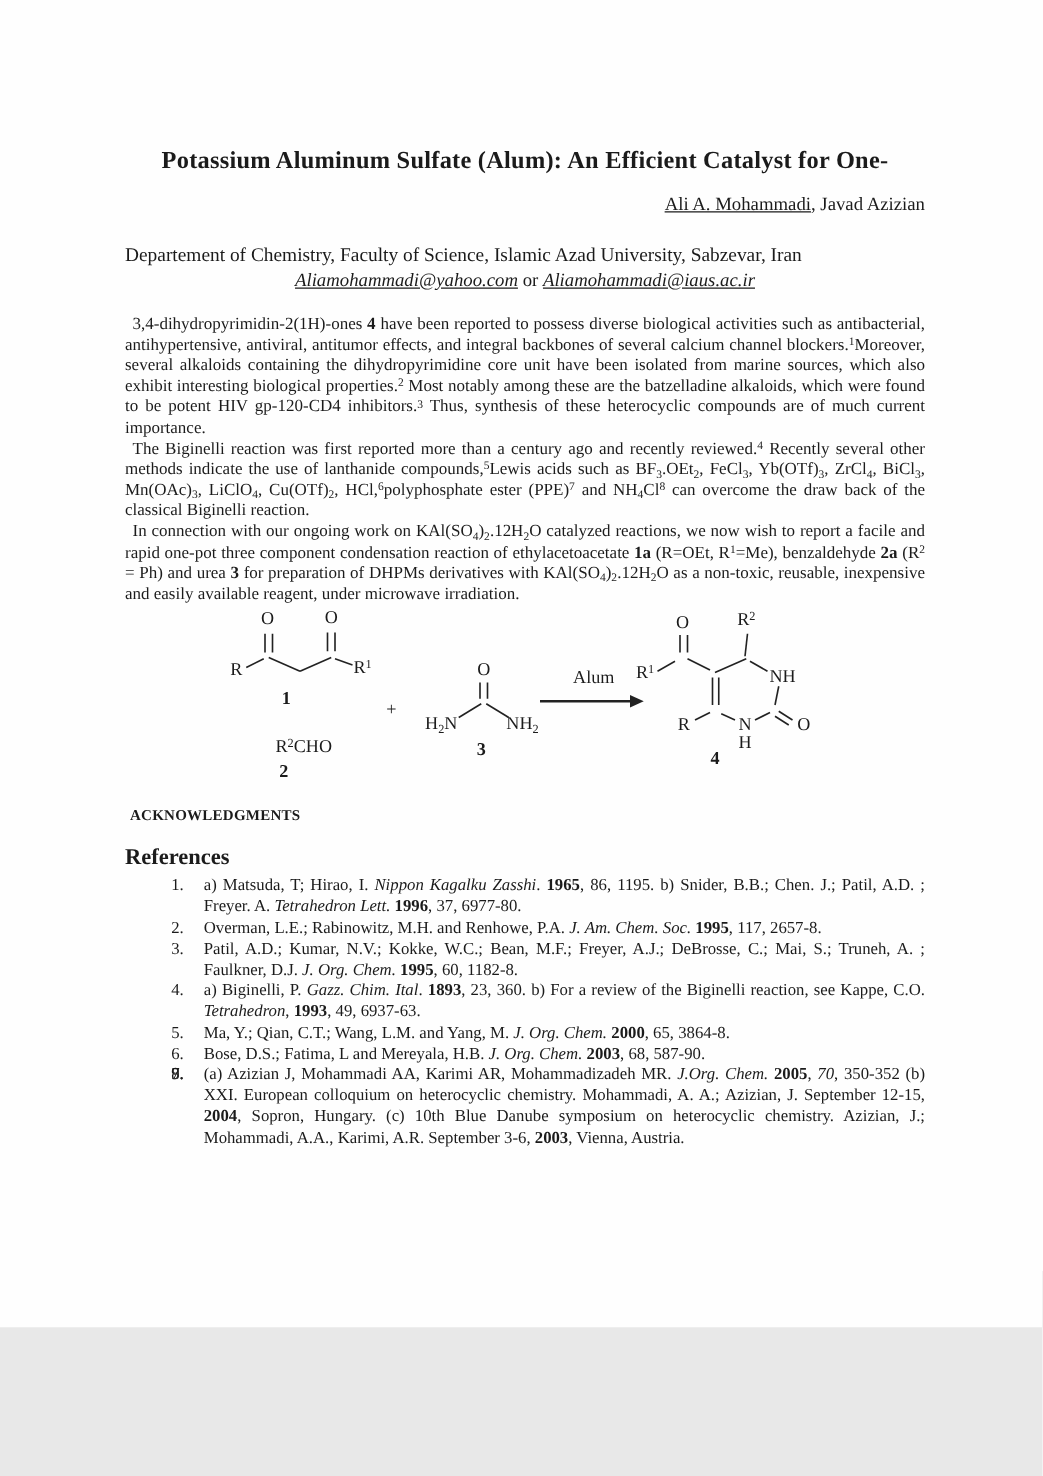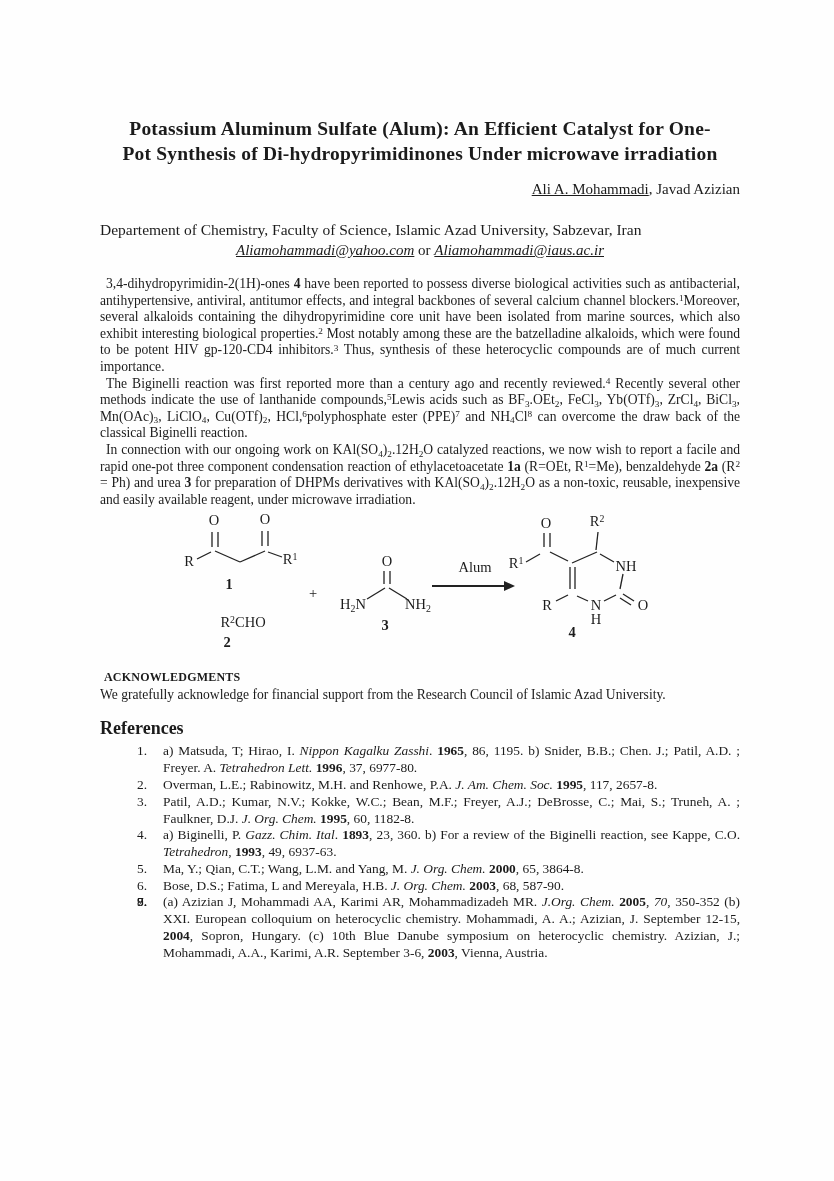--- a/index.html
+++ b/index.html
@@ -1,18 +1,18 @@
 <!DOCTYPE html>
 <html><head>
 <meta charset="utf-8">
 <style>
   html,body{margin:0;padding:0;background:#e8e8e8;}
   .page{
     position:relative;
-    width:834px;height:1181px;
+    width:834px;height:1062px;
     margin:0 auto;
     background:#fefefe;
     color:#1b1b1b;
     font-family:"Liberation Serif","DejaVu Serif",serif;
     box-sizing:border-box;
     padding:116px 94px 0 100px;
     overflow:hidden;
   }
   h1.title{
     font-size:19.5px;line-height:25px;font-weight:bold;
@@ -48,21 +48,20 @@
   ol.refs li{position:relative;padding-left:63px;text-align:justify;}
   .rn{position:absolute;left:37px;}
 </style>
 </head>
 <body>
 
 <div class="page">
 
   <h1 class="title">
     <span class="title-line">Potassium Aluminum Sulfate (Alum): An Efficient Catalyst for One-</span>
-    <span class="title-line">Pot Synthesis of Di-hydropyrimidinones Under microwave irradiation</span>
   </h1>
 
   <div class="authors"><span class="u">Ali A. Mohammadi</span><span>, Javad Azizian</span></div>
 
   <div class="affil">Departement of Chemistry, Faculty of Science, Islamic Azad University, Sabzevar, Iran</div>
 
   <div class="emails"><span class="i u">Aliamohammadi@yahoo.com</span><span> or </span><span class="i u">Aliamohammadi@iaus.ac.ir</span></div>
 
   <p class="body-p first"><span>3,4-dihydropyrimidin-2(1H)-ones </span><span class="b">4</span><span> have been reported to possess diverse biological activities such as antibacterial, antihypertensive, antiviral, antitumor effects, and integral backbones of several calcium channel blockers.</span><span class="sup">1</span><span>Moreover, several alkaloids containing the dihydropyrimidine core unit have been isolated from marine sources, which also exhibit interesting biological properties.</span><span class="sup">2</span><span> Most notably among these are the batzelladine alkaloids, which were found to be potent HIV gp-120-CD4 inhibitors.</span><span class="sup">3</span><span> Thus, synthesis of these heterocyclic compounds are of much current importance.</span></p>
   <p class="body-p"><span>The Biginelli reaction was first reported more than a century ago and recently reviewed.</span><span class="sup">4</span><span> Recently several other methods indicate the use of lanthanide compounds,</span><span class="sup">5</span><span>Lewis acids such as BF</span><span class="sub">3</span><span>.OEt</span><span class="sub">2</span><span>, FeCl</span><span class="sub">3</span><span>, Yb(OTf)</span><span class="sub">3</span><span>, ZrCl</span><span class="sub">4</span><span>, BiCl</span><span class="sub">3</span><span>, Mn(OAc)</span><span class="sub">3</span><span>, LiClO</span><span class="sub">4</span><span>, Cu(OTf)</span><span class="sub">2</span><span>, HCl,</span><span class="sup">6</span><span>polyphosphate ester (PPE)</span><span class="sup">7</span><span> and NH</span><span class="sub">4</span><span>Cl</span><span class="sup">8</span><span> can overcome the draw back of the classical Biginelli reaction.</span></p>
@@ -125,21 +124,20 @@
     <span class="sl" style="left:416px;top:54px"><span>R</span><span class="sup">1</span></span>
     <span class="sl" style="left:526px;top:57px"><span>NH</span></span>
     <span class="sl" style="left:447px;top:96px"><span>R</span></span>
     <span class="sl" style="left:496px;top:96px"><span>N</span></span>
     <span class="sl" style="left:496px;top:110px"><span>H</span></span>
     <span class="sl" style="left:543px;top:96px"><span>O</span></span>
     <span class="sl" style="left:472px;top:123px"><span class="b">4</span></span>
   </div>
 
   <h2 class="ack-h">ACKNOWLEDGMENTS</h2>
-  <p class="ack-p">We gratefully acknowledge for financial support from the Research Council of Islamic Azad University.</p>
 
   <h3 class="refs-h">References</h3>
   <ol class="refs">
     <li><span class="rn">1.</span><span><span>a) Matsuda, T; Hirao, I. </span><span class="i">Nippon Kagalku Zasshi</span><span>. </span><span class="b">1965</span><span>, 86, 1195. b) Snider, B.B.; Chen. J.; Patil, A.D. ; Freyer. A. </span><span class="i">Tetrahedron Lett.</span><span> </span><span class="b">1996</span><span>, 37, 6977-80.</span></span></li>
     <li><span class="rn">2.</span><span><span>Overman, L.E.; Rabinowitz, M.H. and Renhowe, P.A. </span><span class="i">J. Am. Chem. Soc.</span><span> </span><span class="b">1995</span><span>, 117, 2657-8.</span></span></li>
     <li><span class="rn">3.</span><span><span>Patil, A.D.; Kumar, N.V.; Kokke, W.C.; Bean, M.F.; Freyer, A.J.; DeBrosse, C.; Mai, S.; Truneh, A. ; Faulkner, D.J. </span><span class="i">J. Org. Chem.</span><span> </span><span class="b">1995</span><span>, 60, 1182-8.</span></span></li>
     <li><span class="rn">4.</span><span><span>a) Biginelli, P. </span><span class="i">Gazz. Chim. Ital</span><span>. </span><span class="b">1893</span><span>, 23, 360. b) For a review of the Biginelli reaction, see Kappe, C.O. </span><span class="i">Tetrahedron</span><span>, </span><span class="b">1993</span><span>, 49, 6937-63.</span></span></li>
     <li><span class="rn">5.</span><span><span>Ma, Y.; Qian, C.T.; Wang, L.M. and Yang, M. </span><span class="i">J. Org. Chem.</span><span> </span><span class="b">2000</span><span>, 65, 3864-8.</span></span></li>
     <li><span class="rn">6.</span><span><span>Bose, D.S.; Fatima, L and Mereyala, H.B. </span><span class="i">J. Org. Chem.</span><span> </span><span class="b">2003</span><span>, 68, 587-90.</span></span></li>
     <li><span class="rn">7.</span></li>

